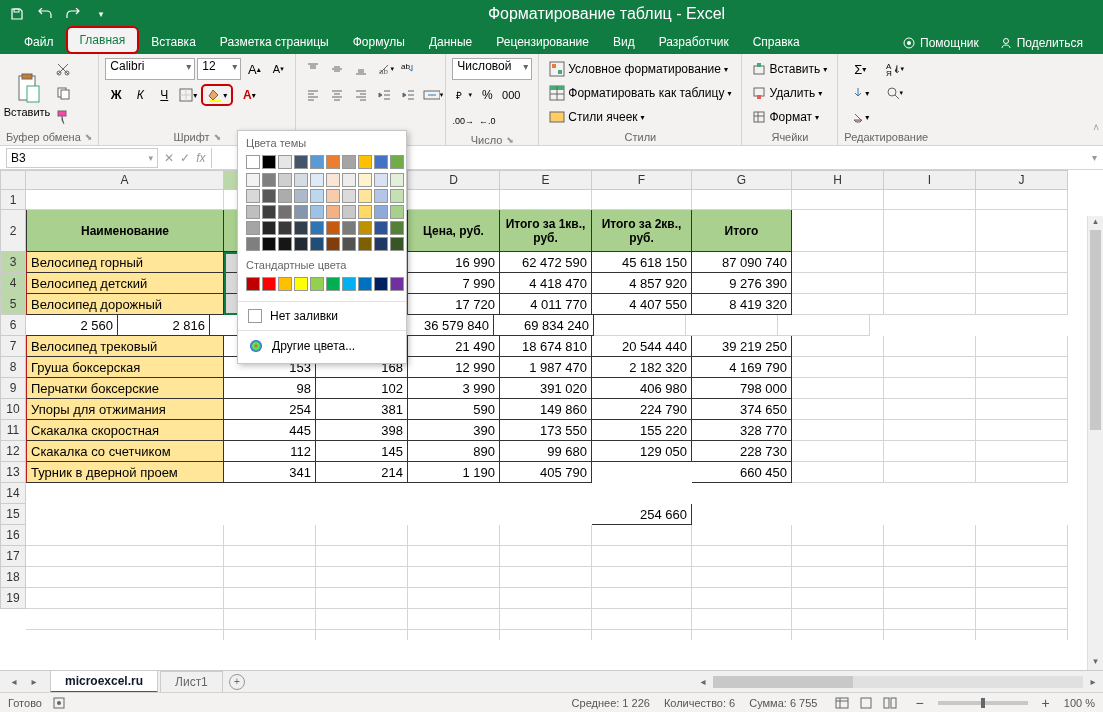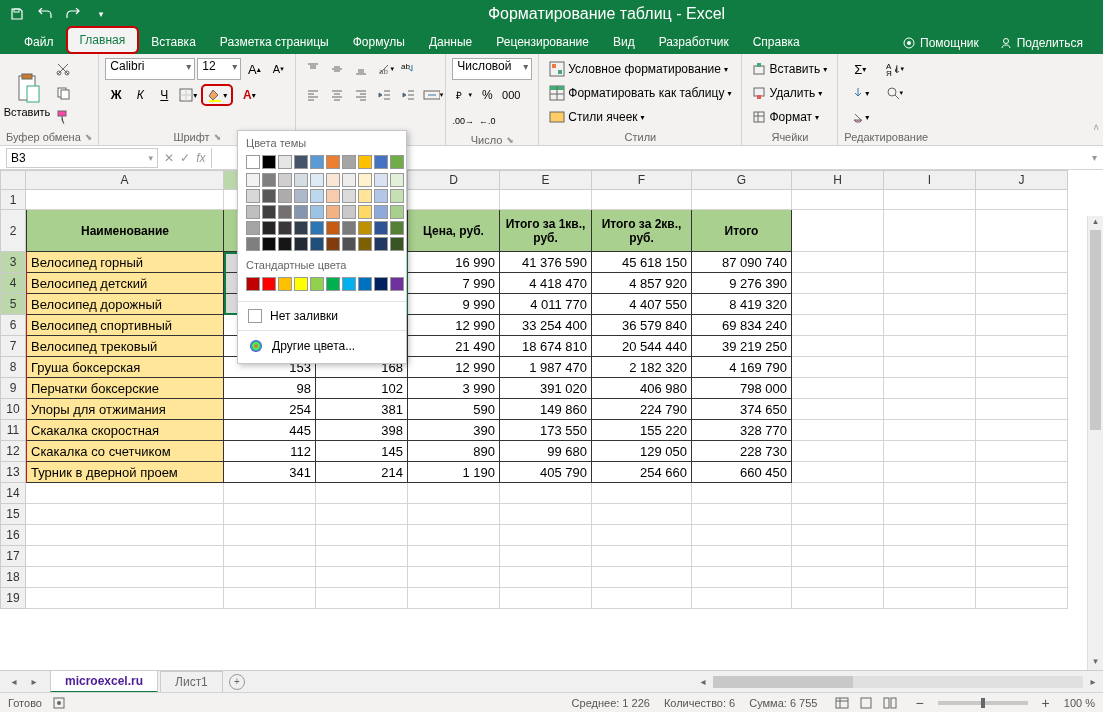--- a/index.html
+++ b/index.html
@@ -55,21 +55,21 @@
 .cell { border:1px solid #d4d4d4; border-left:none; border-top:none; display:flex; align-items:center; padding:0 4px; font-size:13px; background:#fff; overflow:hidden; }
 .hdr-cell { background:#a9d08e; font-weight:bold; border:1px solid #333; border-left:none; border-top:none; justify-content:center; text-align:center; font-size:12px; }
 .name-cell { background:#ffe699; border:1px solid #333; border-left:1px solid #b91c1c; border-top:none; }
 .num-cell { justify-content:flex-end; border:1px solid #333; border-left:none; border-top:none; }
 .sel-range { background:#d9d9d9; }
 .scroll-v { position:absolute; right:0; top:216px; width:16px; bottom:42px; background:#f0f0f0; border-left:1px solid #ddd; }
 .sheet-tabs { position:absolute; bottom:20px; left:0; height:22px; display:flex; align-items:center; background:#f0f0f0; width:100%; border-top:1px solid #ccc; }
 .st-nav { display:flex; gap:0; padding:0 4px; }
 .st-btn { width:20px; height:18px; display:flex; align-items:center; justify-content:center; color:#666; font-size:10px; }
 .sheet-tab { padding:3px 14px; border:1px solid #ccc; border-bottom:none; font-size:12px; margin-left:2px; }
-.sheet-tab.active { background:#fff; border-bottom:2px solid #107c41; font-weight:bold; color:#4c1d95; }
+.sheet-tab.active { background:#fff; border-bottom:2px solid #107c41; font-weight:bold; color:#0f172a; }
 .sheet-tab.inactive { background:#f0f0f0; color:#666; }
 .status-bar { position:absolute; bottom:0; left:0; right:0; height:20px; background:#f3f2f1; border-top:1px solid #d4d4d4; display:flex; align-items:center; padding:0 8px; font-size:11px; color:#555; }
 .status-right { margin-left:auto; display:flex; align-items:center; gap:14px; }
 .zoom-slider { width:90px; height:4px; background:#c8c8c8; position:relative; }
 .zoom-thumb { position:absolute; left:43px; top:-3px; width:4px; height:10px; background:#666; }
 .view-btns { display:flex; gap:2px; }
 .view-btn { width:22px; height:16px; display:flex; align-items:center; justify-content:center; }
 .fill-btn-hl { border:2px solid #c00 !important; border-radius:5px; padding:1px 2px; }
 svg { display:block; }
 </style>
@@ -589,21 +589,21 @@
           <div class="cell hdr-cell" style="width: 100px; height: 42px;">Итого</div>
           <div class="cell" style="width: 92px; height: 42px;"></div>
           <div class="cell" style="width: 92px; height: 42px;"></div>
           <div class="cell" style="width: 92px; height: 42px;"></div>
         </div>
         <div class="data-row">
           <div class="cell name-cell" style="width: 198px; height: 21px;">Велосипед горный</div>
           <div class="cell num-cell sel-range" style="width: 92px; height: 21px;"></div>
           <div class="cell num-cell sel-range" style="width: 92px; height: 21px;">85</div>
           <div class="cell num-cell" style="width: 92px; height: 21px;">16 990</div>
-          <div class="cell num-cell" style="width: 92px; height: 21px;">41 376 590</div>
+          <div class="cell num-cell" style="width: 92px; height: 21px;">62 472 590</div>
           <div class="cell num-cell" style="width: 100px; height: 21px;">45 618 150</div>
           <div class="cell num-cell" style="width: 100px; height: 21px;">87 090 740</div>
           <div class="cell" style="width: 92px; height: 21px;"></div>
           <div class="cell" style="width: 92px; height: 21px;"></div>
           <div class="cell" style="width: 92px; height: 21px;"></div>
         </div>
         <div class="data-row">
           <div class="cell name-cell" style="width: 198px; height: 21px;">Велосипед детский</div>
           <div class="cell num-cell sel-range" style="width: 92px; height: 21px;"></div>
           <div class="cell num-cell sel-range" style="width: 92px; height: 21px;">08</div>
@@ -612,30 +612,29 @@
           <div class="cell num-cell" style="width: 100px; height: 21px;">4 857 920</div>
           <div class="cell num-cell" style="width: 100px; height: 21px;">9 276 390</div>
           <div class="cell" style="width: 92px; height: 21px;"></div>
           <div class="cell" style="width: 92px; height: 21px;"></div>
           <div class="cell" style="width: 92px; height: 21px;"></div>
         </div>
         <div class="data-row">
           <div class="cell name-cell" style="width: 198px; height: 21px;">Велосипед дорожный</div>
           <div class="cell num-cell sel-range" style="width: 92px; height: 21px;">223</div>
           <div class="cell num-cell sel-range" style="width: 92px; height: 21px;">245</div>
-          <div class="cell num-cell" style="width: 92px; height: 21px;">9 990</div>
+          <div class="cell num-cell" style="width: 92px; height: 21px;">17 720</div>
           <div class="cell num-cell" style="width: 92px; height: 21px;">4 011 770</div>
           <div class="cell num-cell" style="width: 100px; height: 21px;">4 407 550</div>
           <div class="cell num-cell" style="width: 100px; height: 21px;">8 419 320</div>
           <div class="cell" style="width: 92px; height: 21px;"></div>
           <div class="cell" style="width: 92px; height: 21px;"></div>
           <div class="cell" style="width: 92px; height: 21px;"></div>
         </div>
         <div class="data-row">
-          <div class="cell name-cell" style="width: 198px; height: 21px;">Велосипед спортивный</div>
           <div class="cell num-cell" style="width: 92px; height: 21px;">2 560</div>
           <div class="cell num-cell" style="width: 92px; height: 21px;">2 816</div>
           <div class="cell num-cell" style="width: 92px; height: 21px;">12 990</div>
           <div class="cell num-cell" style="width: 92px; height: 21px;">33 254 400</div>
           <div class="cell num-cell" style="width: 100px; height: 21px;">36 579 840</div>
           <div class="cell num-cell" style="width: 100px; height: 21px;">69 834 240</div>
           <div class="cell" style="width: 92px; height: 21px;"></div>
           <div class="cell" style="width: 92px; height: 21px;"></div>
           <div class="cell" style="width: 92px; height: 21px;"></div>
         </div>
@@ -710,21 +709,21 @@
           <div class="cell" style="width: 92px; height: 21px;"></div>
           <div class="cell" style="width: 92px; height: 21px;"></div>
           <div class="cell" style="width: 92px; height: 21px;"></div>
         </div>
         <div class="data-row">
           <div class="cell name-cell" style="width: 198px; height: 21px;">Турник в дверной проем</div>
           <div class="cell num-cell" style="width: 92px; height: 21px;">341</div>
           <div class="cell num-cell" style="width: 92px; height: 21px;">214</div>
           <div class="cell num-cell" style="width: 92px; height: 21px;">1 190</div>
           <div class="cell num-cell" style="width: 92px; height: 21px;">405 790</div>
-          <div class="cell num-cell" style="width: 100px; height: 21px;">254 660</div>
+          <div class="cell num-cell" style="width: 100px; height: 21px; margin-top: 42px;">254 660</div>
           <div class="cell num-cell" style="width: 100px; height: 21px;">660 450</div>
           <div class="cell" style="width: 92px; height: 21px;"></div>
           <div class="cell" style="width: 92px; height: 21px;"></div>
           <div class="cell" style="width: 92px; height: 21px;"></div>
         </div>
         <div class="data-row">
           <div class="cell" style="width: 198px; height: 21px;"></div>
           <div class="cell" style="width: 92px; height: 21px;"></div>
           <div class="cell" style="width: 92px; height: 21px;"></div>
           <div class="cell" style="width: 92px; height: 21px;"></div>

